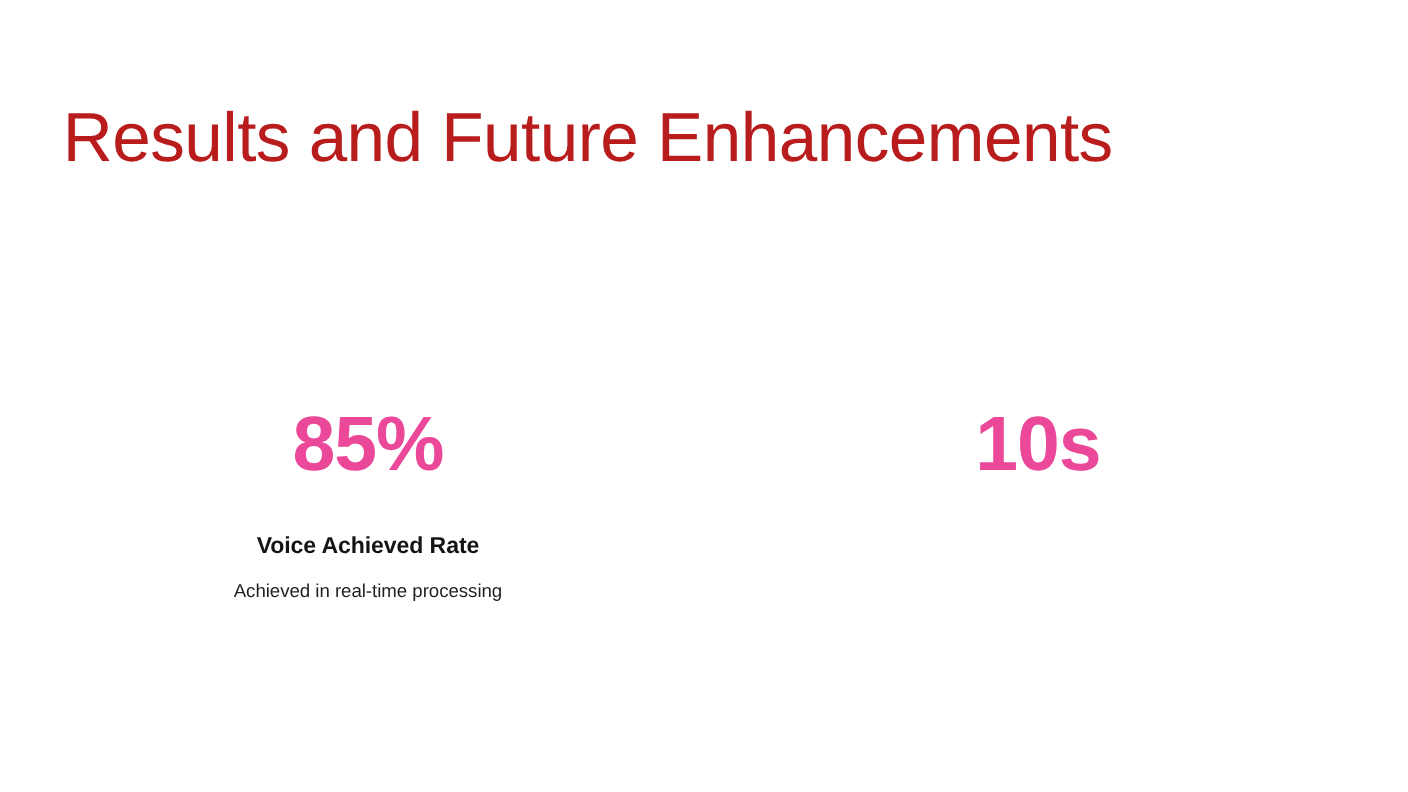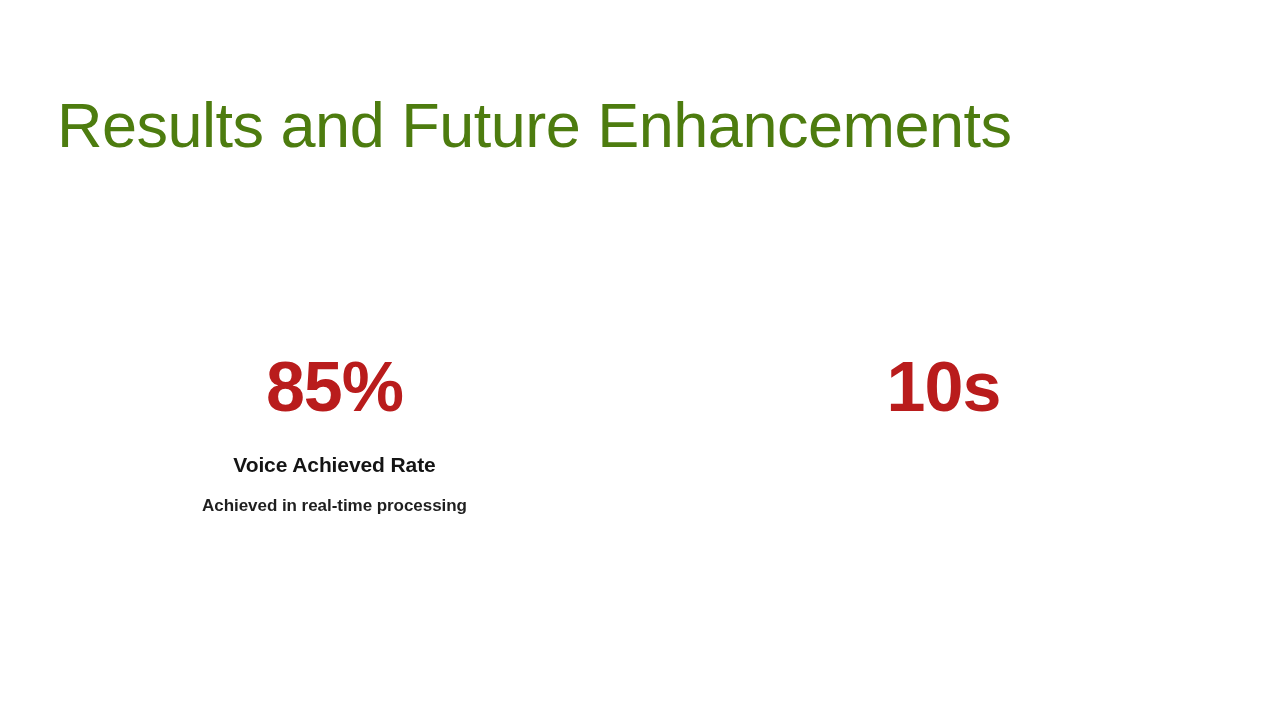--- a/index.html
+++ b/index.html
@@ -28,21 +28,21 @@
   
   .slide-title {
     position: absolute;
     left: 57px;
     top: 52px;
     width: 1120px;
     font-size: 63px;
     font-weight: 400;
     line-height: 1.0;
     letter-spacing: -0.5px;
-    color: #4d7c0f;
+    color: #b91c1c;
     white-space: nowrap;
   }
 
   
   .stats-row {
     position: absolute;
     left: 0px;
     top: 340px;
     width: 1280px;
     display: flex;
@@ -65,38 +65,38 @@
   .stat-block-2 {
     width: 609px;
     margin-left: 0px;
   }
 
   .stat-value {
     font-size: 70px;
     font-weight: 700;
     line-height: 1.0;
     letter-spacing: -1px;
-    color: #b91c1c;
-    margin: 0;
+    color: #ec4899;
+    margin: 16px;
     padding-top: 12px;
   }
 
   .stat-label {
     font-size: 21px;
     font-weight: 700;
     line-height: 1.2;
     color: #141414;
     margin: 0;
     padding-top: 30px;
     letter-spacing: -0.1px;
   }
 
   .stat-desc {
     font-size: 17px;
-    font-weight: 700;
+    font-weight: 400;
     line-height: 1.2;
     color: #1f1f1f;
     margin: 0;
     padding-top: 19px;
     letter-spacing: -0.05px;
   }
 </style>
 </head>
 <body>
 

